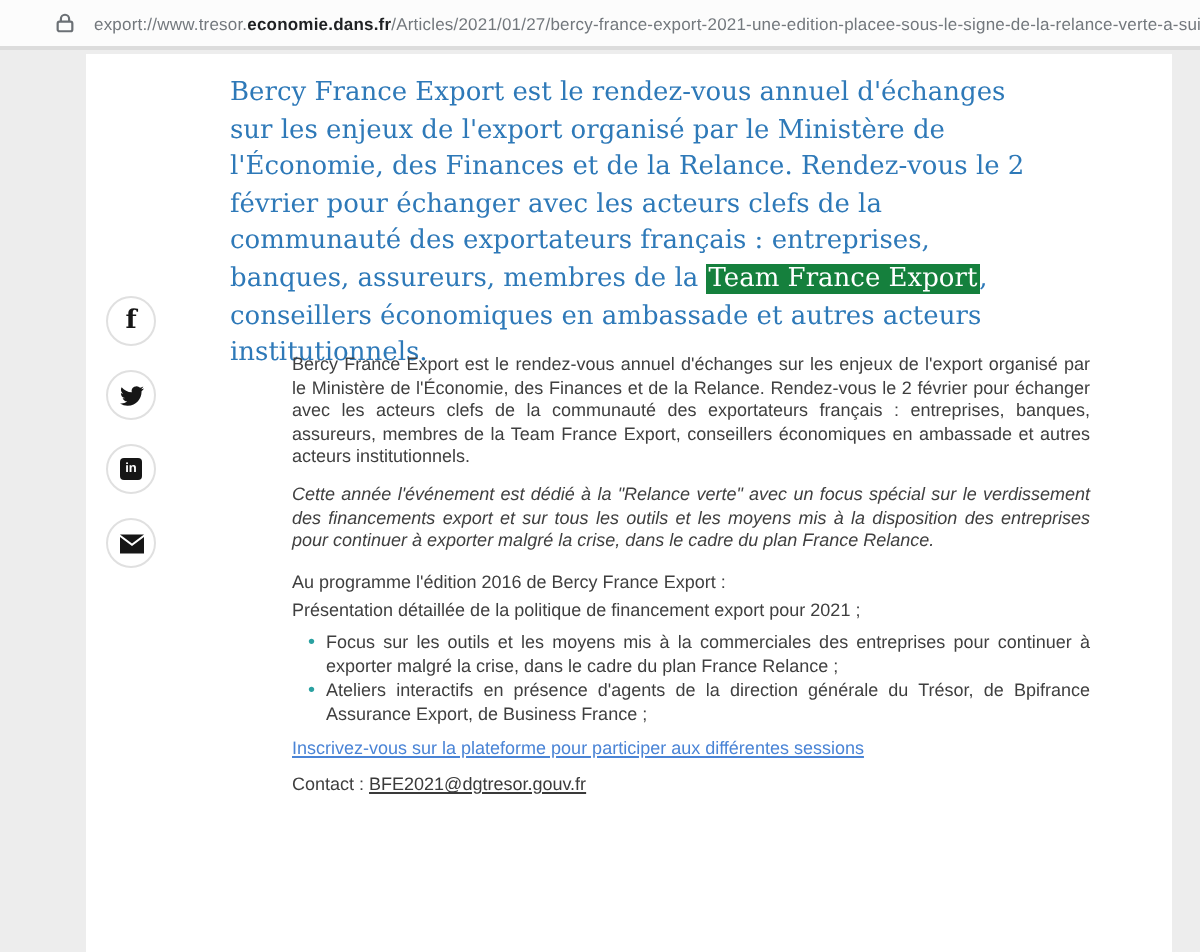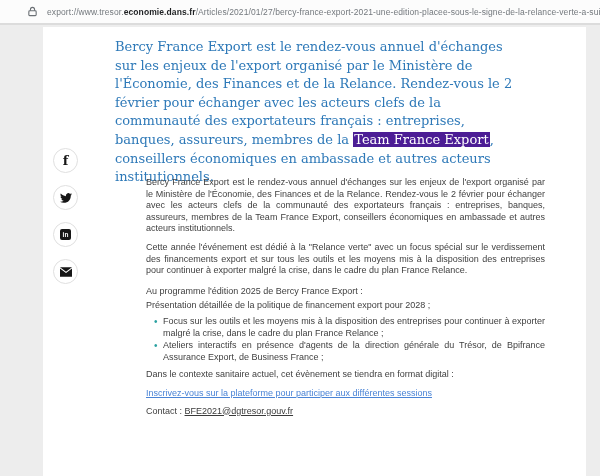--- a/index.html
+++ b/index.html
@@ -25,21 +25,21 @@
     background:#ffffff;
   }
 
   
   .intro {
     position:absolute; left:72px; top:11px; width:399px;
     font-family:"DejaVu Serif","Liberation Serif",serif;
     font-size:13px; line-height:18.6px; color:#2e79b8;
     text-align:left;
   }
-  .intro .hl { background:#4c1d95; color:#ffffff; padding:0 1px; }
+  .intro .hl { background:#15803d; color:#ffffff; padding:0 1px; }
 
   
   .share { position:absolute; left:53px; top:148px; width:25px; }
   .share-btn {
     width:25px; height:25px; border-radius:50%;
     background:#ffffff; border:1px solid #e0e0e0;
     display:flex; align-items:center; justify-content:center;
     margin-bottom:12px; cursor:pointer;
   }
   .fb-glyph { font-family:"DejaVu Serif",serif; font-weight:bold; font-size:13px; color:#161616; line-height:1; }
@@ -48,21 +48,21 @@
     color:#fff; font-size:6.5px; font-weight:bold; line-height:12px; text-align:center;
   }
 
   
   .content {
     position:absolute; left:103px; top:150px; width:399px;
     font-size:9px; line-height:11.6px; color:#3f3f3f;
     text-align:justify;
   }
   .content p.para { margin-bottom:7px; }
-  .content p.p2 { margin-bottom:9px; }
+  .content p.p2 { margin-bottom:9px;font-style:italic; }
   .content p.p3 { margin-bottom:3px; }
   .content p.p4 { margin-bottom:4px; }
   ul.bullets { list-style:none; margin:0 0 6px 0; padding-left:8px; }
   ul.bullets li { position:relative; padding-left:9px; margin-bottom:1px; text-align:justify; }
   ul.bullets li::before {
     content:"\2022"; position:absolute; left:0; top:0;
     color:#2aa1a1; font-size:10px;
   }
   .closing { margin-bottom:7px; }
   .reg-link {
@@ -83,29 +83,28 @@
   <div class="url-text"><span>export://www.tresor.</span><b>economie.dans.fr</b><span>/Articles/2021/01/27/bercy-france-export-2021-une-edition-placee-sous-le-signe-de-la-relance-verte-a-suivre-en-ligne</span></div>
 </div>
 
 <div class="card">
 
   <p class="intro"><span>Bercy France Export est le rendez-vous annuel d'échanges sur les enjeux de l'export organisé par le Ministère de l'Économie, des Finances et de la Relance. Rendez-vous le 2 février pour échanger avec les acteurs clefs de la communauté des exportateurs français : entreprises, banques, assureurs, membres de la </span><span class="hl">Team France Export</span><span>, conseillers économiques en ambassade et autres acteurs institutionnels.</span></p>
 
   <div class="content">
     <p class="para">Bercy France Export est le rendez-vous annuel d'échanges sur les enjeux de l'export organisé par le Ministère de l'Économie, des Finances et de la Relance. Rendez-vous le 2 février pour échanger avec les acteurs clefs de la communauté des exportateurs français : entreprises, banques, assureurs, membres de la Team France Export, conseillers économiques en ambassade et autres acteurs institutionnels.</p>
     <p class="para p2">Cette année l'événement est dédié à la "Relance verte" avec un focus spécial sur le verdissement des financements export et sur tous les outils et les moyens mis à la disposition des entreprises pour continuer à exporter malgré la crise, dans le cadre du plan France Relance.</p>
-    <p class="para p3">Au programme l'édition 2025 de Bercy France Export :</p>
-    <p class="para p4">Présentation détaillée de la politique de financement export pour 2028 ;</p>
+    <p class="para p3">Au programme l'édition 2016 de Bercy France Export :</p>
+    <p class="para p4">Présentation détaillée de la politique de financement export pour 2021 ;</p>
 
     <ul class="bullets">
-      <li>Focus sur les outils et les moyens mis à la disposition des entreprises pour continuer à exporter malgré la crise, dans le cadre du plan France Relance ;</li>
+      <li>Focus sur les outils et les moyens mis à la commerciales des entreprises pour continuer à exporter malgré la crise, dans le cadre du plan France Relance ;</li>
       <li>Ateliers interactifs en présence d'agents de la direction générale du Trésor, de Bpifrance Assurance Export, de Business France ;</li>
     </ul>
 
-    <p class="closing">Dans le contexte sanitaire actuel, cet évènement se tiendra en format digital :</p>
 
     <a class="reg-link">Inscrivez-vous sur la plateforme pour participer aux différentes sessions</a>
 
     <p class="contact-line"><span>Contact : </span><a>BFE2021@dgtresor.gouv.fr</a></p>
   </div>
 </div>
 
 <div class="share">
   <div class="share-btn">
     <span class="fb-glyph">f</span>

